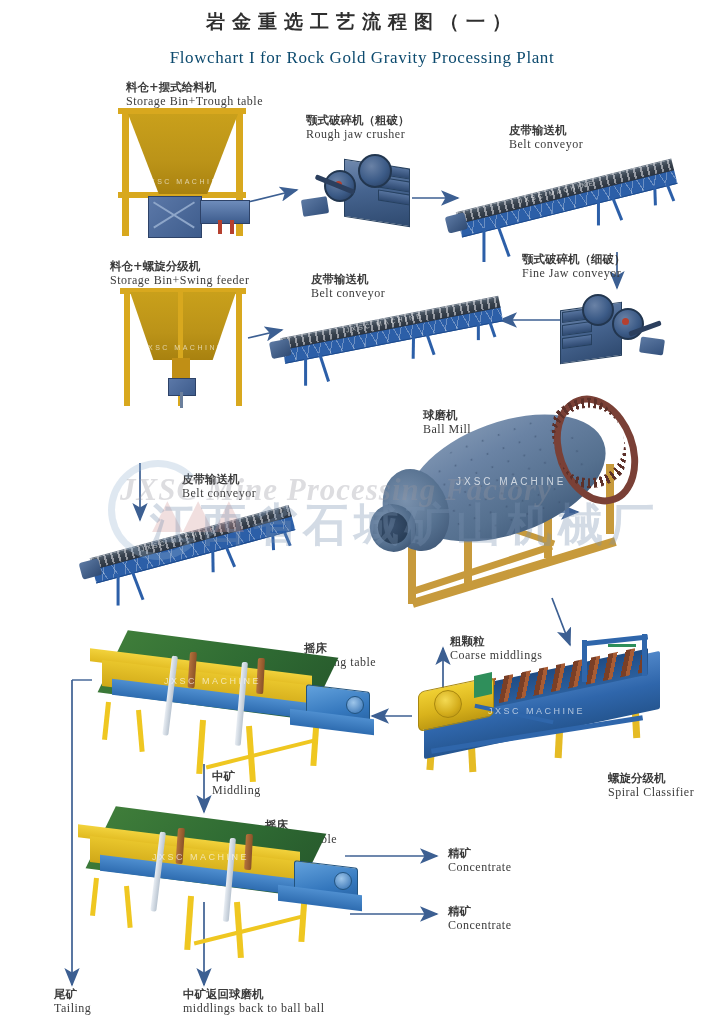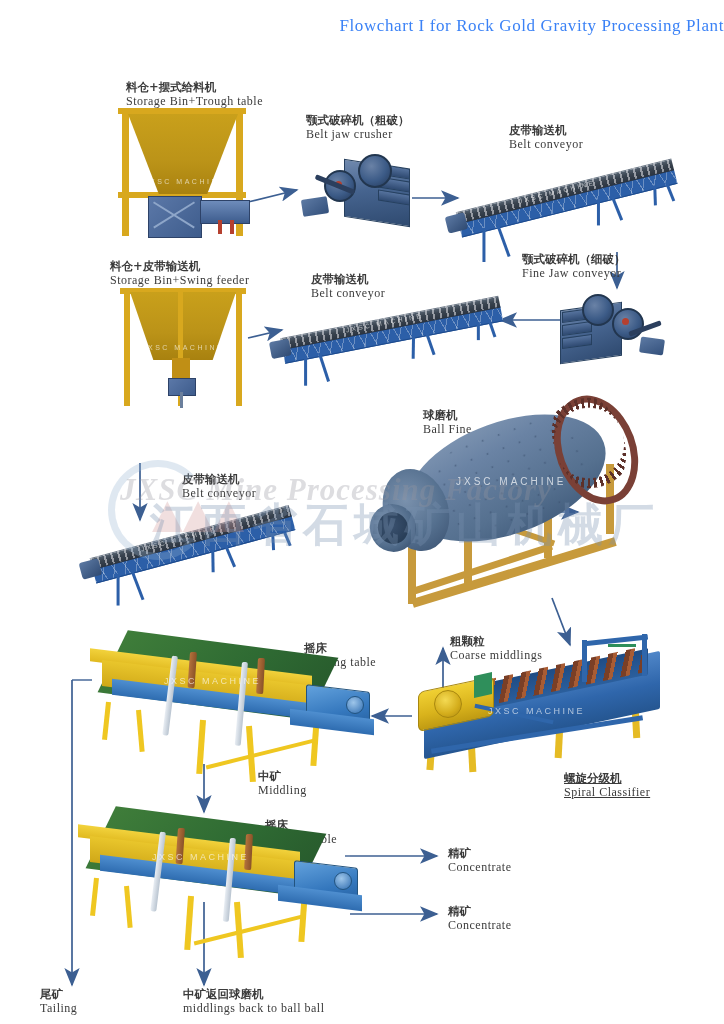--- a/index.html
+++ b/index.html
@@ -27,24 +27,23 @@
     font-size: 19px;
     font-weight: bold;
     letter-spacing: 7px;
     color: #2f2f2f;
     line-height: 26px;
   }
   #title-en {
     font-family: "Liberation Serif", serif;
     font-size: 17px;
     letter-spacing: 0.6px;
-    color: #3b82f6;
+    color: #0c4a6e;
     line-height: 24px;
-    margin-top: 6px;
-    text-align: right;
+    margin-top: 12px;
   }
 
   
   .label {
     position: absolute;
     line-height: 1.25;
     white-space: nowrap;
   }
   .label .cn {
     font-family: "DejaVu Sans", sans-serif;
@@ -295,20 +294,21 @@
     border: 1px solid #a8870f;
   }
   .sc-leg { position: absolute; background: #e5bb24; }
   .sc-frame { position: absolute; background: #2f66ab; }
   .sc-arm { position: absolute; background: #2f66ab; }
 </style>
 </head>
 <body>
 
 <div id="title-block">
+  <div id="title-cn">岩金重选工艺流程图（一）</div>
   <div id="title-en">Flowchart I for Rock Gold Gravity Processing Plant</div>
 </div>
 
 <svg class="flow" viewBox="0 0 724 1024">
   <defs>
     <marker id="ah" markerWidth="11" markerHeight="9" refX="10" refY="4.5" orient="auto">
       <path d="M0,0 L11,4.5 L0,9 L2.6,4.5 Z" fill="#3c5f92"></path>
     </marker>
   </defs>
   <g stroke="#3c5f92" stroke-width="1.7" fill="none" marker-end="url(#ah)">
@@ -366,21 +366,21 @@
   <div class="bin-x" style="left:38px; top:106px; width:48px; height:1.5px; transform:rotate(32deg);"></div>
   <div class="bin-x" style="left:38px; top:106px; width:48px; height:1.5px; transform:rotate(-32deg);"></div>
   <div class="bin-box" style="left:88px; top:92px; width:48px; height:22px; background:linear-gradient(180deg,#6e8cbb,#3d5c8d);"></div>
   <div class="bin-post" style="left:106px; top:112px; width:4px; height:14px; background:#b5402f;"></div>
   <div class="bin-post" style="left:118px; top:112px; width:4px; height:14px; background:#b5402f;"></div>
   <div class="wm-small" style="left:32px; top:70px; font-size:7px;">JXSC  MACHINE</div>
 </div>
 
 <div class="label" style="top:113px; left:306px;">
   <span class="cn">颚式破碎机（粗破）</span>
-  <span class="en">Belt jaw crusher</span>
+  <span class="en">Rough jaw crusher</span>
 </div>
 
 <div class="eq" style="top:152px; left:300px; width:112px; height:80px;">
   <div class="jaw-main" style="left:44px; top:12px; width:64px; height:56px; transform:skewY(9deg);"></div>
   <div class="jaw-plate" style="left:78px; top:14px; width:30px; height:9px; transform:skewY(9deg);"></div>
   <div class="jaw-plate" style="left:78px; top:27px; width:30px; height:9px; transform:skewY(9deg);"></div>
   <div class="jaw-plate" style="left:78px; top:40px; width:30px; height:9px; transform:skewY(9deg);"></div>
   <div class="jaw-wheel" style="left:58px; top:2px; width:30px; height:30px;"></div>
   <div class="jaw-wheel" style="left:24px; top:18px; width:28px; height:28px;"></div>
   <div class="jaw-hub" style="left:35px; top:29px; width:7px; height:7px;"></div>
@@ -401,21 +401,21 @@
   <div class="conv-leg d" style="left:22px; top:22px; height:34px; transform:rotate(14deg);"></div>
   <div class="conv-leg d" style="left:36px; top:22px; height:34px; transform:rotate(-6deg);"></div>
   <div class="conv-leg d" style="left:140px; top:22px; height:26px; transform:rotate(14deg);"></div>
   <div class="conv-leg d" style="left:154px; top:22px; height:26px; transform:rotate(-8deg);"></div>
   <div class="conv-leg d" style="left:198px; top:22px; height:20px; transform:rotate(12deg);"></div>
   <div class="conv-leg d" style="left:210px; top:22px; height:20px; transform:rotate(-8deg);"></div>
   <div class="wm-small" style="left:64px; top:1px; font-size:6.5px;">JXSC  MACHINE</div>
 </div>
 
 <div class="label" style="top:259px; left:110px;">
-  <span class="cn">料仓+皮带输送机</span>
+  <span class="cn">料仓+螺旋分级机</span>
   <span class="en">Storage Bin+Swing feeder</span>
 </div>
 
 <div class="eq" id="bin2" style="top:288px; left:116px; width:136px; height:120px;">
   <div class="bin-post" style="left:4px; top:0; width:126px; height:6px;"></div>
   <div class="bin-hopper swing" style="left:14px; top:4px; width:106px; height:68px;"></div>
   <div class="bin-post" style="left:8px; top:0; width:6px; height:118px;"></div>
   <div class="bin-post" style="left:120px; top:0; width:6px; height:118px;"></div>
   <div class="bin-post" style="left:62px; top:0; width:5px; height:118px;"></div>
   <div class="bin-post" style="left:56px; top:70px; width:18px; height:22px; background:#c08f15;"></div>
@@ -474,21 +474,21 @@
   <div class="conv-leg d" style="left:36px; top:22px; height:32px; transform:rotate(-6deg);"></div>
   <div class="conv-leg d" style="left:120px; top:22px; height:24px; transform:rotate(14deg);"></div>
   <div class="conv-leg d" style="left:133px; top:22px; height:24px; transform:rotate(-8deg);"></div>
   <div class="conv-leg d" style="left:182px; top:22px; height:18px; transform:rotate(12deg);"></div>
   <div class="conv-leg d" style="left:193px; top:22px; height:18px; transform:rotate(-8deg);"></div>
   <div class="wm-small" style="left:52px; top:1px; font-size:6.5px;">JXSC  MACHINE</div>
 </div>
 
 <div class="label" style="top:408px; left:423px;">
   <span class="cn">球磨机</span>
-  <span class="en">Ball Fine</span>
+  <span class="en">Ball Mill</span>
 </div>
 
 <div id="ballmill" style="top:392px; left:368px; width:262px; height:228px;">
 
   <div class="bm-frame" style="left:40px; top:176px; width:212px; height:9px; transform:rotate(-17deg);"></div>
   <div class="bm-frame" style="left:40px; top:150px; width:8px; height:62px;"></div>
   <div class="bm-frame" style="left:96px; top:120px; width:8px; height:72px;"></div>
   <div class="bm-frame" style="left:176px; top:92px; width:8px; height:74px;"></div>
   <div class="bm-frame" style="left:238px; top:72px; width:8px; height:70px;"></div>
   <div class="bm-frame sk" style="left:44px; top:196px; width:146px; height:7px; transform:rotate(-18deg);"></div>
@@ -510,21 +510,21 @@
 <div class="wm" id="wm-logo"></div>
 <div class="wm" id="wm-logo2">▲▲▲</div>
 <div class="wm" id="wm-en">JXSC Mine Processing Factory</div>
 <div class="wm" id="wm-cn">江西省石城矿山机械厂</div>
 
 <div class="label" style="top:634px; left:450px;">
   <span class="cn">粗颗粒</span>
   <span class="en">Coarse middlings</span>
 </div>
 
-<div class="label" style="top:771px; left:564px;text-decoration:underline;">
+<div class="label" style="top:771px; left:608px;">
   <span class="cn">螺旋分级机</span>
   <span class="en">Spiral Classifier</span>
 </div>
 
 <div id="spiral" style="top:648px; left:410px; width:260px; height:128px;">
 
   <div class="sc-leg" style="left:18px; top:76px; width:7px; height:46px; transform:rotate(4deg);"></div>
   <div class="sc-leg" style="left:58px; top:72px; width:7px; height:52px; transform:rotate(-3deg);"></div>
   <div class="sc-leg" style="left:146px; top:58px; width:7px; height:52px; transform:rotate(3deg);"></div>
   <div class="sc-leg" style="left:222px; top:42px; width:7px; height:48px; transform:rotate(-3deg);"></div>
@@ -573,21 +573,21 @@
   <div class="st-pipe" style="left:164px; top:22px; width:6px; height:84px; transform:rotate(5deg);"></div>
   <div class="st-pipe brown" style="left:180px; top:18px; width:7px; height:36px; transform:rotate(3deg);"></div>
 
   <div class="st-motor" style="left:228px; top:48px; width:62px; height:36px; transform:skewY(7deg);"></div>
   <div class="st-blue" style="left:212px; top:74px; width:84px; height:16px; transform:skewY(7deg);"></div>
   <div class="sc-drum" style="left:268px; top:56px; width:16px; height:16px; background:radial-gradient(circle at 40% 35%,#9ec6ea,#2e6cb0);border-color:#23547f;"></div>
 
   <div class="wm-small" style="left:86px; top:36px; font-size:9px; letter-spacing:2.5px;">JXSC  MACHINE</div>
 </div>
 
-<div class="label" style="top:769px; left:212px;margin-left:46px;">
+<div class="label" style="top:769px; left:212px;">
   <span class="cn">中矿</span>
   <span class="en">Middling</span>
 </div>
 
 <div class="label" style="top:818px; left:265px;">
   <span class="cn">摇床</span>
   <span class="en">Shaking table</span>
 </div>
 
 <div class="st" style="top:816px; left:66px; width:300px; height:150px;">
@@ -618,21 +618,21 @@
 <div class="label" style="top:846px; left:448px;">
   <span class="cn">精矿</span>
   <span class="en">Concentrate</span>
 </div>
 
 <div class="label" style="top:904px; left:448px;">
   <span class="cn">精矿</span>
   <span class="en">Concentrate</span>
 </div>
 
-<div class="label" style="top:987px; left:40px;">
+<div class="label" style="top:987px; left:54px;">
   <span class="cn">尾矿</span>
   <span class="en">Tailing</span>
 </div>
 
 <div class="label" style="top:987px; left:183px;">
   <span class="cn">中矿返回球磨机</span>
   <span class="en">middlings back to ball ball</span>
 </div>
 
 </body></html>

